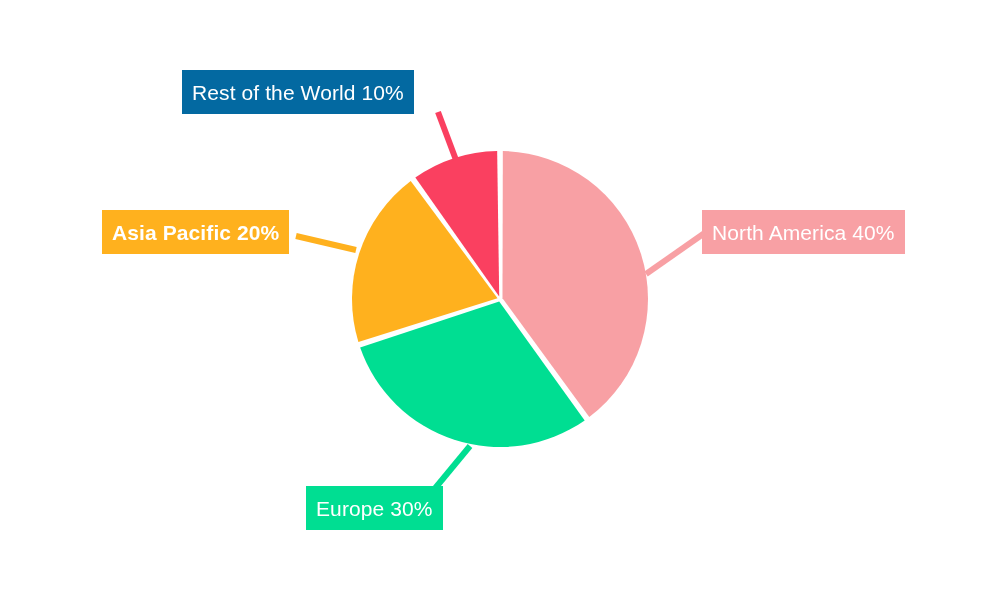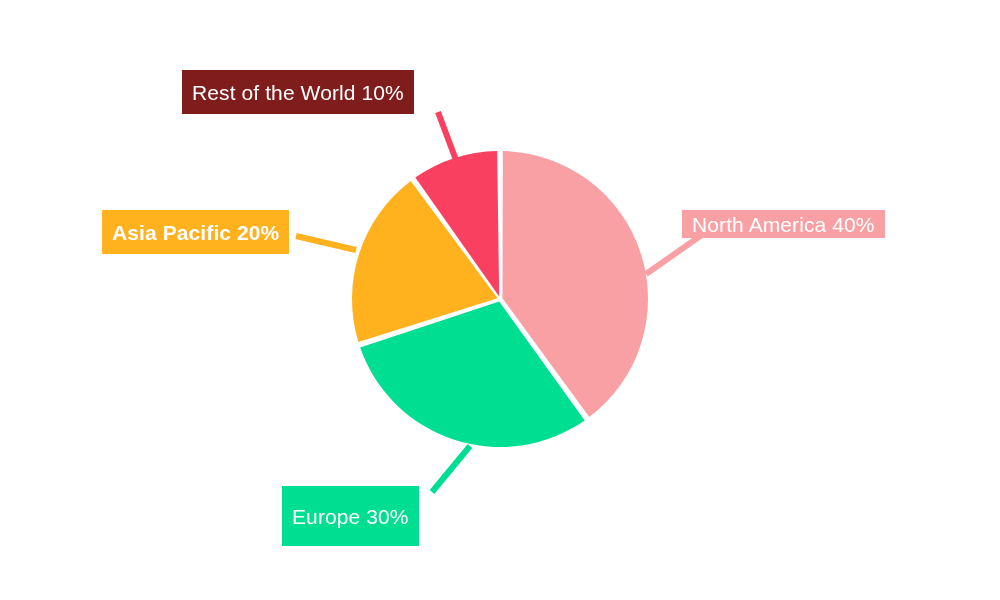--- a/index.html
+++ b/index.html
@@ -34,28 +34,28 @@
     color: #ffffff;
     font-size: 21px;
     font-family: "Liberation Sans", sans-serif;
     font-weight: 400;
     white-space: nowrap;
     letter-spacing: 0.1px;
     line-height: 1;
     padding: 0 10px;
   }
   #label-north-america {
-    left: 682px;
+    left: 702px;
     top: 210px;
-    height: 28px;
+    height: 44px;
   }
   #label-europe {
-    left: 282px;
+    left: 306px;
     top: 486px;
-    height: 60px;
+    height: 44px;
     text-align: center;
   }
   #label-asia-pacific {
     left: 102px;
     top: 210px;
     height: 44px;
     font-weight: bold;
   }
   #label-rest-of-world {
     left: 182px;
@@ -83,15 +83,15 @@
       <path d="M 456.0 160.0 L 438.0 112.0" stroke="#FA4060" stroke-width="6" fill="none"></path>
     </g>
   </svg>
 
   <div class="callout-label" id="label-north-america" style="background:#F8A0A4;">North America 40%</div>
 
   <div class="callout-label" id="label-europe" style="background:#00DE92;">Europe 30%</div>
 
   <div class="callout-label" id="label-asia-pacific" style="background:#FFB11E;">Asia Pacific 20%</div>
 
-  <div class="callout-label" id="label-rest-of-world" style="background:#7f1d1d;">Rest of the World 10%</div>
+  <div class="callout-label" id="label-rest-of-world" style="background:#0369a1;">Rest of the World 10%</div>
 
 </div>
 
 </body></html>

